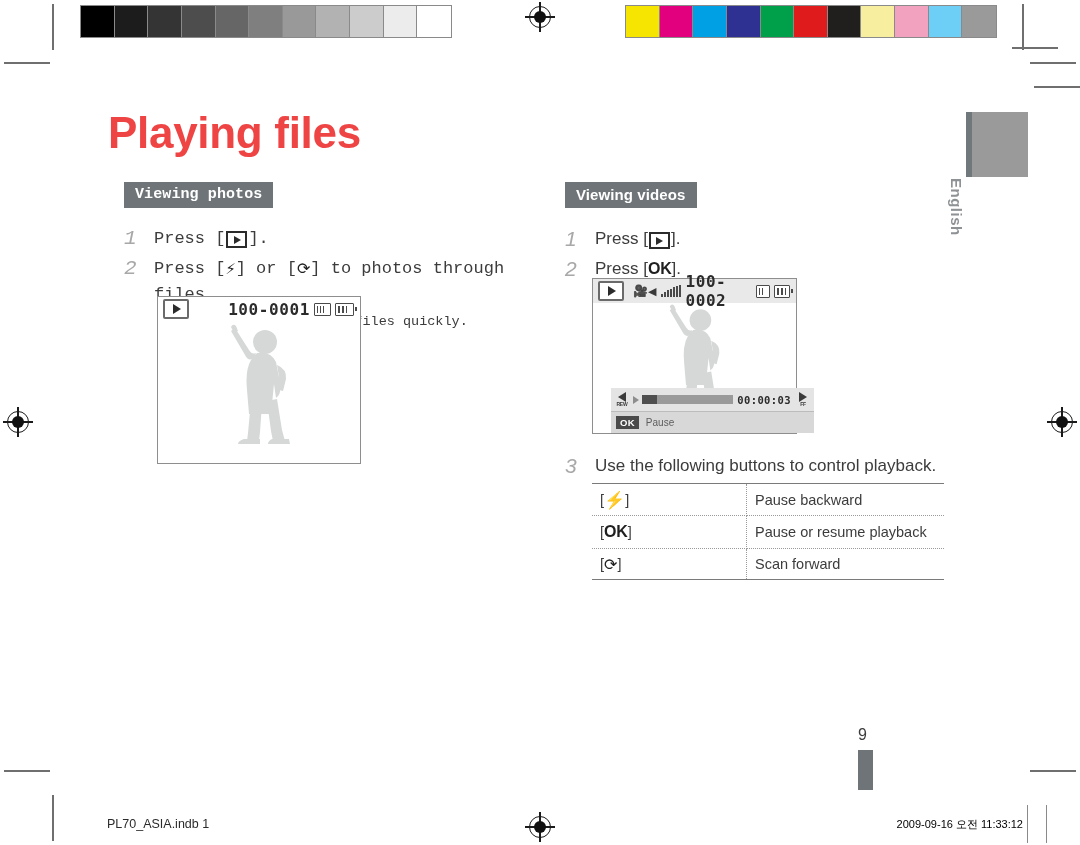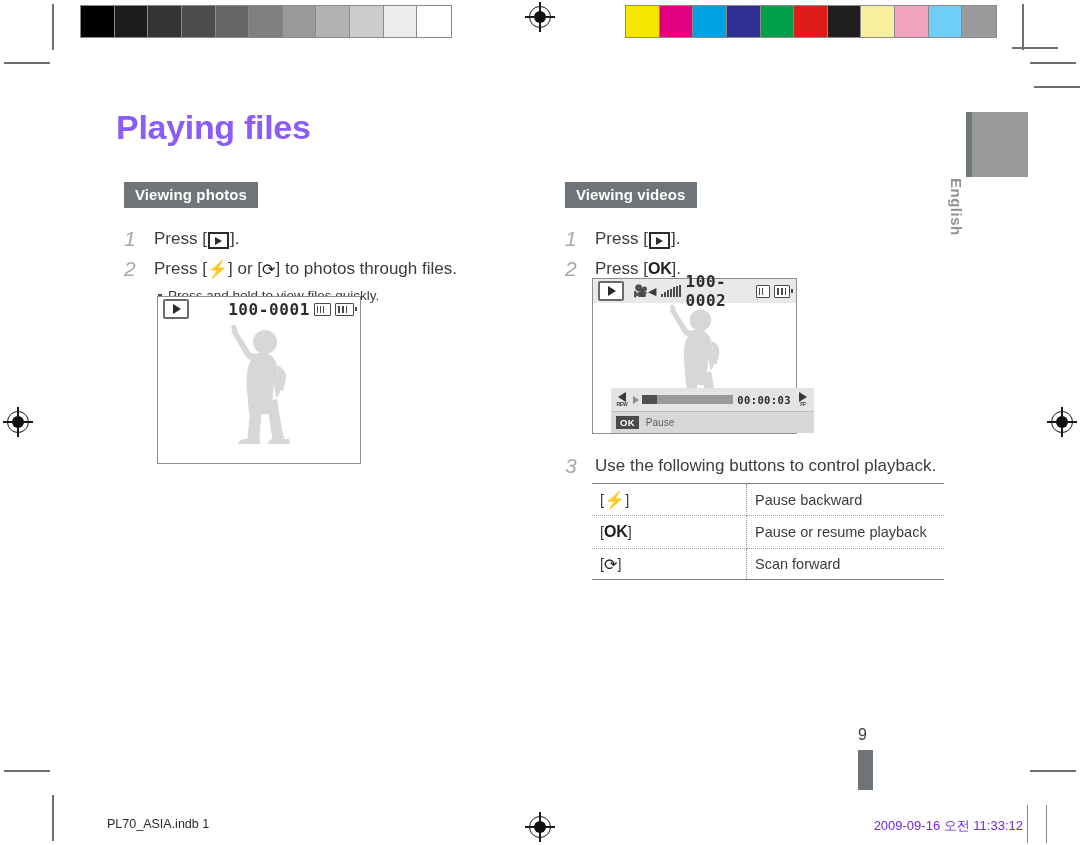--- a/index.html
+++ b/index.html
@@ -28,26 +28,26 @@
   #reg-right{left:1047px;top:407px;}
   #reg-bottom{left:525px;top:812px;}
 
   
   .crop{position:absolute;background:#6f6f6f;}
   .crop.h{height:1.5px;width:46px;}
   .crop.v{width:1.5px;height:46px;}
 
   
   #page-title{
-    position:absolute;left:116px;top:108px;
-    font-size:34px;font-weight:bold;color:#8b5cf6;letter-spacing:-0.3px;
+    position:absolute;left:108px;top:108px;
+    font-size:44px;font-weight:bold;color:#ef4444;letter-spacing:-0.3px;
   }
 
   .section{position:absolute;}
-  #sec-photos{left:124px;top:182px;width:390px;}
+  #sec-photos{left:124px;top:182px;width:390px;font-family:Liberation Mono, monospace;}
   #sec-videos{left:565px;top:182px;width:390px;}
 
   .badge{
     display:inline-block;background:#6e7477;color:#ffffff;
     font-size:15px;font-weight:bold;padding:4px 11px 5px 11px;
     letter-spacing:0.1px;
   }
 
   .steps{margin-top:18px;}
   .step{display:flex;align-items:flex-start;margin-bottom:4px;}
@@ -178,21 +178,21 @@
     font-size:15px;font-weight:bold;color:#8e9295;
     writing-mode:vertical-rl;letter-spacing:0.5px;
   }
 
   
   #pagenum{position:absolute;left:858px;top:726px;font-size:16px;color:#3c3c3c;}
   #pagebar{position:absolute;left:858px;top:750px;width:15px;height:40px;background:#6e7477;}
 
   
   #footer-left{position:absolute;left:107px;top:817px;font-size:12.5px;color:#2b2b2b;}
-  #footer-right{position:absolute;right:57px;top:817px;font-size:13px;color:#6d28d9;white-space:nowrap;}
+  #footer-right{position:absolute;right:57px;top:817px;font-size:11px;color:#000000;white-space:nowrap;}
   #footer-rule{position:absolute;right:52px;top:805px;width:1.2px;height:38px;background:#8a8a8a;}
   #footer-rule2{position:absolute;right:33px;top:805px;width:1.2px;height:38px;background:#8a8a8a;}
 </style>
 </head>
 <body>
 
 <div class="calib" id="gray-strip">
     <div class="patch" style="background: rgb(0, 0, 0); width: 9.09091%;"></div>
     <div class="patch" style="background: rgb(28, 28, 28); width: 9.09091%;"></div>
     <div class="patch" style="background: rgb(52, 52, 52); width: 9.09091%;"></div>

